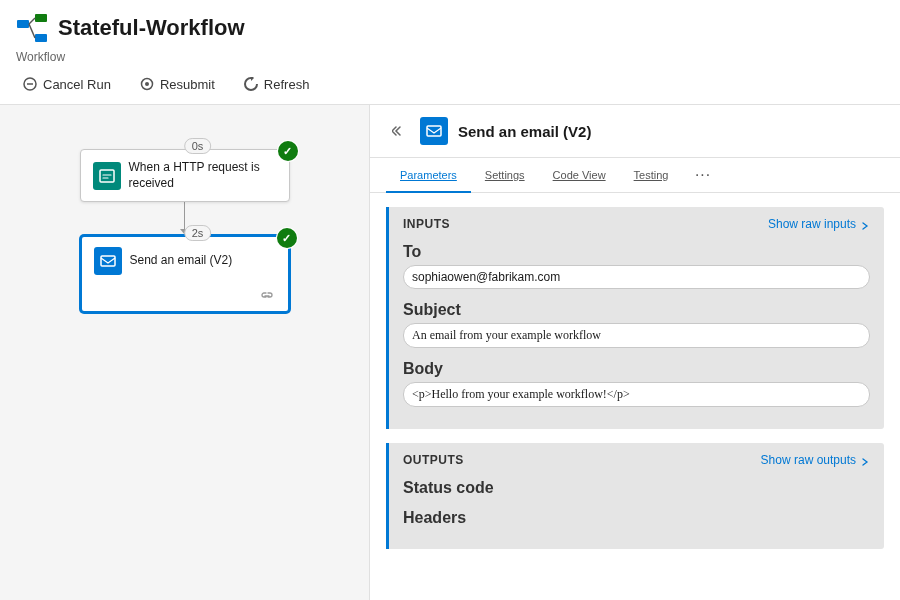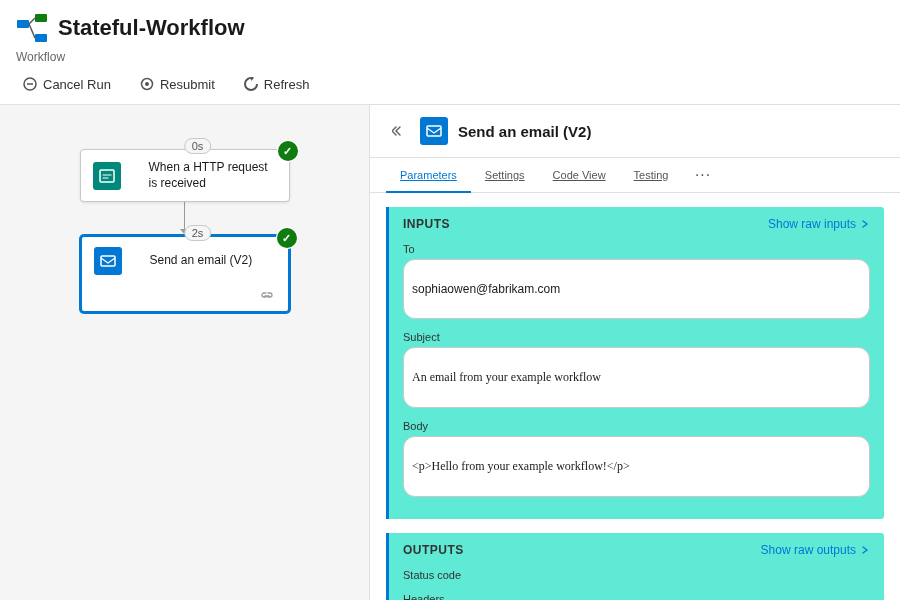--- a/index.html
+++ b/index.html
@@ -24,21 +24,21 @@
     
     .canvas { padding: 20px; display: flex; flex-direction: column; align-items: center; gap: 0; }
 
     
     .step-node { background: #fff; border: 1px solid #c8c8c8; border-radius: 4px; width: 210px; position: relative; box-shadow: 0 1px 3px rgba(0,0,0,0.1); }
     .step-node.active { border: 2px solid #0078d4; box-shadow: 0 0 0 1px #0078d4; }
     .step-header { display: flex; align-items: center; gap: 8px; padding: 10px 12px; }
     .step-icon { width: 28px; height: 28px; border-radius: 3px; display: flex; align-items: center; justify-content: center; flex-shrink: 0; }
     .step-icon.teal { background: #00897b; }
     .step-icon.blue { background: #0078d4; }
-    .step-title { font-size: 12px; font-weight: 500; color: #1a1a1a; line-height: 1.3; margin-left: 20px; }
+    .step-title { font-size: 12px; font-weight: 500; color: #1a1a1a; line-height: 1.3; }
     .step-badge { position: absolute; top: -12px; left: 50%; transform: translateX(-50%); background: #f5f5f5; border: 1px solid #c8c8c8; border-radius: 10px; padding: 1px 7px; font-size: 11px; color: #555; white-space: nowrap; margin-left: 13px; }
     .step-success { position: absolute; top: -10px; right: -10px; width: 22px; height: 22px; background: #fff; border-radius: 50%; display: flex; align-items: center; justify-content: center; }
     .check-circle { width: 20px; height: 20px; background: #107c10; border-radius: 50%; display: flex; align-items: center; justify-content: center; }
     .check-circle::after { content: '✓'; color: #fff; font-size: 11px; font-weight: bold; }
 
     .connector-line { width: 1px; height: 28px; background: #999; margin: 0 auto; }
     .connector-arrow { width: 0; height: 0; border-left: 5px solid transparent; border-right: 5px solid transparent; border-top: 6px solid #999; margin: 0 auto; margin-top: -1px; }
 
     .step-footer { padding: 4px 12px 6px; display: flex; justify-content: flex-end; }
     .link-icon { width: 16px; height: 16px; }
@@ -55,29 +55,29 @@
     
     .tabs { display: flex; align-items: center; gap: 0; padding: 0 16px; border-bottom: 1px solid #e0e0e0; }
     .tab { padding: 10px 14px; font-size: 11px; cursor: pointer; color: #555; border-bottom: 2px solid transparent; margin-bottom: -1px; text-decoration: underline; }
     .tab.active { color: #0078d4; border-bottom: 2px solid #0078d4; font-weight: 500; }
     .tab-more { padding: 8px 8px; cursor: pointer; color: #555; font-size: 16px; margin-left: 4px; }
 
     
     .panel-content { flex: 1; overflow-y: auto; padding: 0; }
 
     
-    .section { border-left: 3px solid #0078d4; margin: 14px 16px; padding: 10px 14px; background: #5eead4; border-radius: 0 3px 3px 0; }
+    .section { border-left: 3px solid #0078d4; margin: 14px 16px; padding: 10px 14px; background: #e5e5e5; border-radius: 0 3px 3px 0; }
     .section-header { display: flex; align-items: center; justify-content: space-between; margin-bottom: 12px; }
     .section-title { font-size: 12px; font-weight: 600; color: #333; letter-spacing: 0.5px; text-transform: uppercase; }
-    .section-link { display: flex; align-items: center; gap: 4px; font-size: 12px; color: #0078d4; cursor: pointer; text-decoration: none; }
+    .section-link { display: flex; align-items: flex-end; gap: 4px; font-size: 12px; color: #0078d4; cursor: pointer; text-decoration: none; }
 
     
     .field-group { margin-bottom: 12px; }
-    .field-label { font-size: 11px; color: #333; margin-bottom: 4px; font-weight: 400; }
-    .field-value { width: 100%; border: 1px solid #c8c8c8; border-radius: 12px; padding: 22px 8px; font-size: 12px; color: #1a1a1a; background: #fff; font-family: 'Segoe UI', Arial, sans-serif; }
+    .field-label { font-size: 16px; color: #333; margin-bottom: 4px; font-weight: 700; }
+    .field-value { width: 100%; border: 1px solid #c8c8c8; border-radius: 12px; padding: 4px 8px; font-size: 12px; color: #1a1a1a; background: #fff; font-family: 'Segoe UI', Arial, sans-serif; }
     .field-value.monospace { font-family: Liberation Serif, serif; font-size: 12px; }
 
     
     .status-code-value { color: #107c10; font-weight: 500; font-size: 13px; padding: 4px 8px; border: 1px solid #c8c8c8; border-radius: 2px; background: #fff; display: inline-block; }
 
     
     .panel-content::-webkit-scrollbar { width: 8px; }
     .panel-content::-webkit-scrollbar-track { background: #f1f1f1; }
     .panel-content::-webkit-scrollbar-thumb { background: #c0c0c0; border-radius: 4px; }
 

